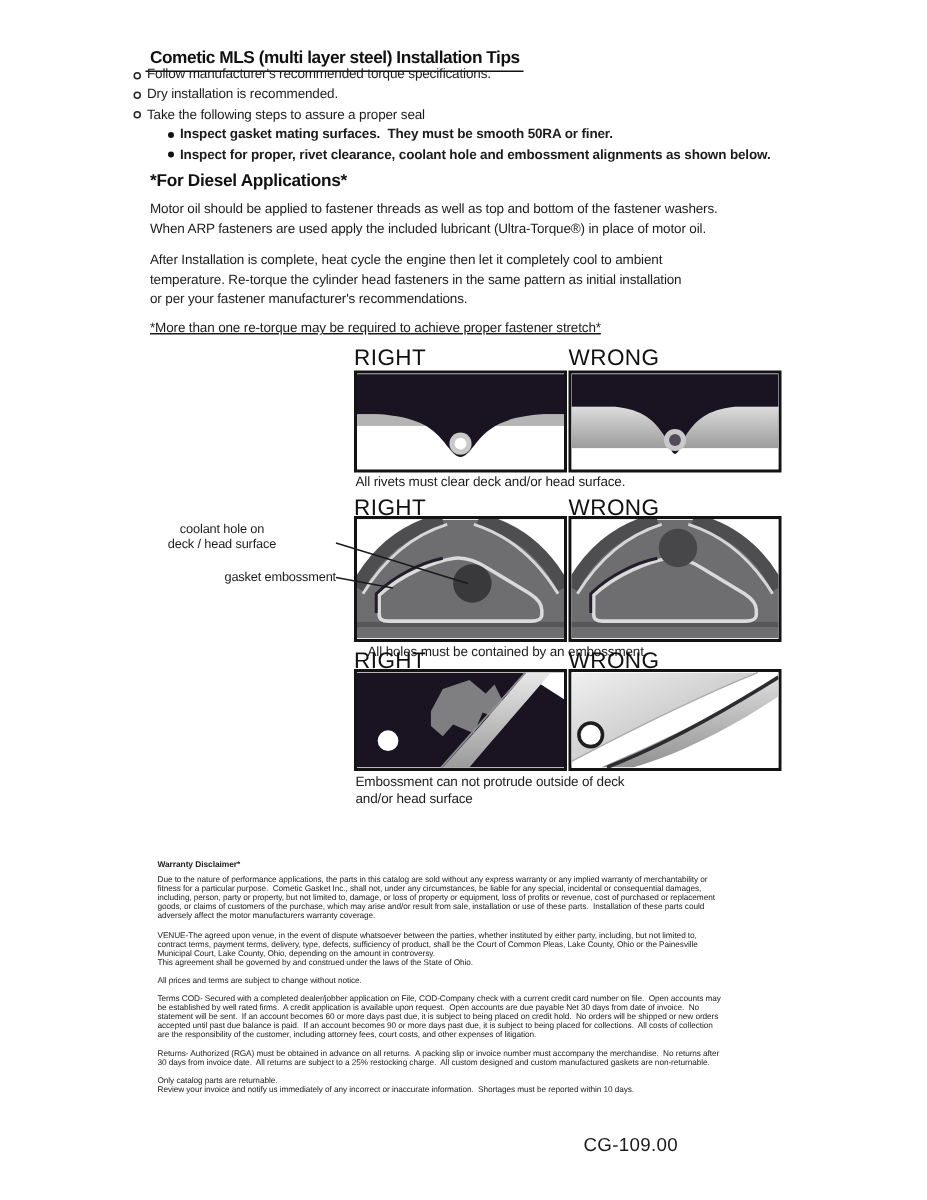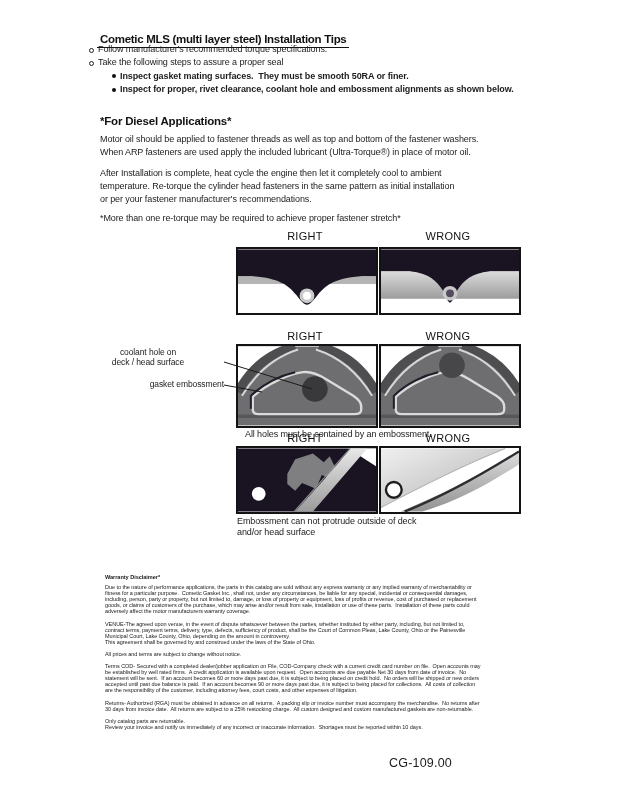--- a/index.html
+++ b/index.html
@@ -8,53 +8,54 @@
   .abs{position:absolute;}
   .title{font-weight:bold;font-size:11.5px;letter-spacing:-0.3px;color:#111;
          border-bottom:1.5px solid #111;padding:0 3px 2px 3px;white-space:pre;}
   .body-txt{font-size:9px;letter-spacing:-0.1px;line-height:13.2px;white-space:pre;color:#1c1c1c;}
   .bold-head{font-weight:bold;font-size:11.5px;letter-spacing:-0.2px;color:#111;white-space:pre;}
   .b-row{display:flex;align-items:flex-start;height:13.4px;white-space:pre;
          font-size:9px;letter-spacing:-0.1px;color:#1c1c1c;}
   .b-sub{padding-left:23px;font-weight:bold;}
   .o-dot{flex:none;width:3px;height:3px;border:1px solid #222;border-radius:50%;margin:3.5px 4px 0 0;}
   .f-dot{flex:none;width:4px;height:4px;background:#111;border-radius:50%;margin:3.5px 4px 0 0;}
-  .fig-label{width:138px;text-align:center;font-size:11px;letter-spacing:0.3px;color:#111;white-space:pre;}
+  .fig-label{width:138px;font-size:15px;letter-spacing:0.3px;color:#111;white-space:pre;}
   .fig-box{width:138px;border:2px solid #131313;background:#fff;}
   .fig-box svg{display:block;}
   .caption{font-size:9px;letter-spacing:-0.1px;line-height:11px;white-space:pre;color:#1c1c1c;}
   .callout{font-size:8.5px;letter-spacing:-0.1px;line-height:10px;text-align:right;
            width:124px;white-space:pre;color:#1c1c1c;}
   .legal{width:414px;font-size:5.5px;line-height:6.1px;letter-spacing:-0.05px;color:#222;}
   .legal-h{font-weight:bold;font-size:5.6px;margin-bottom:4px;white-space:pre;}
   .legal p{margin:0 0 6px 0;white-space:pre;}
   .docnum{font-size:12.5px;letter-spacing:0.2px;color:#1c1c1c;white-space:pre;}
   .leader{pointer-events:none;z-index:5;}
 </style>
 </head>
 <body>
 
 <div class="page">
 
   <div class="abs title" style="left:97px;top:17px;margin-top:16px;">Cometic MLS (multi layer steel) Installation Tips</div>
 
   <div class="abs" style="left:89px;top:44px;">
     <div class="b-row"><span class="o-dot"></span><span>Follow manufacturer's recommended torque specifications.</span></div>
+    <div class="b-row"><span class="o-dot"></span><span>Dry installation is recommended.</span></div>
     <div class="b-row"><span class="o-dot"></span><span>Take the following steps to assure a proper seal</span></div>
     <div class="b-row b-sub"><span class="f-dot"></span><span>Inspect gasket mating surfaces.  They must be smooth 50RA or finer.</span></div>
     <div class="b-row b-sub"><span class="f-dot"></span><span>Inspect for proper, rivet clearance, coolant hole and embossment alignments as shown below.</span></div>
   </div>
 
   <div class="abs bold-head" style="left:100px;top:115px;">*For Diesel Applications*</div>
   <div class="abs body-txt" style="left:100px;top:167px;">After Installation is complete, heat cycle the engine then let it completely cool to ambient
 temperature. Re-torque the cylinder head fasteners in the same pattern as initial installation
 or per your fastener manufacturer's recommendations.</div>
   <div class="abs body-txt" style="left:100px;top:133px;">Motor oil should be applied to fastener threads as well as top and bottom of the fastener washers.
 When ARP fasteners are used apply the included lubricant (Ultra-Torque®) in place of motor oil.</div>
-  <div class="abs body-txt" style="left:100px;top:212px;">*More than one re-torque may be required to achieve proper fastener stretch*</div>
+  <div class="abs body-txt" style="left:100px;top:212px;text-decoration:underline;">*More than one re-torque may be required to achieve proper fastener stretch*</div>
 
   <div class="abs fig-label" style="left:236px;top:230px;">RIGHT</div>
   <div class="abs fig-label" style="left:379px;top:230px;">WRONG</div>
 
   <div class="abs fig-box" style="left:236px;top:247px;">
     <svg width="138" height="64" viewBox="0 0 140 64">
       <rect x="0" y="0" width="140" height="64" fill="#ffffff"></rect>
       <rect x="0" y="27" width="140" height="8" fill="#b4b4b4"></rect>
       <rect x="0" y="0" width="140" height="27" fill="#1a1322"></rect>
       <path d="M14,27 C40,29 50,35 59,46 C64,52.5 67,56 70,56 C73,56 76,52.5 81,46 C90,35 100,29 126,27 L126,18 L14,18 Z" fill="#1a1322"></path>
@@ -71,20 +72,21 @@
         </linearGradient>
       </defs>
       <rect x="0" y="0" width="140" height="64" fill="#ffffff"></rect>
       <rect x="0" y="22" width="140" height="28" fill="url(#g1w)"></rect>
       <rect x="0" y="0" width="140" height="22" fill="#1a1322"></rect>
       <path d="M30,22 C48,24 56,31 63,42 C66,48 68,54 70,54 C72,54 74.5,48 77,42 C84,31 92,24 110,22 L110,14 L30,14 Z" fill="#1a1322"></path>
       <circle cx="70" cy="44.5" r="7.5" fill="#c9c9c9"></circle>
       <circle cx="70" cy="44.5" r="4" fill="#544a5e"></circle>
     </svg>
   </div>
+  <div class="abs caption" style="left:237px;top:316px;">All rivets must clear deck and/or head surface.</div>
 
   <div class="abs fig-label" style="left:236px;top:330px;">RIGHT</div>
   <div class="abs fig-label" style="left:379px;top:330px;">WRONG</div>
 
   <div class="abs callout" style="left:86px;top:347px;text-align:center;">coolant hole on
 deck / head surface</div>
   <div class="abs callout" style="left:100px;top:379px;">gasket embossment</div>
 
   <div class="abs fig-box" style="left:236px;top:344px;">
     <svg width="138" height="80" viewBox="0 0 140 80">

